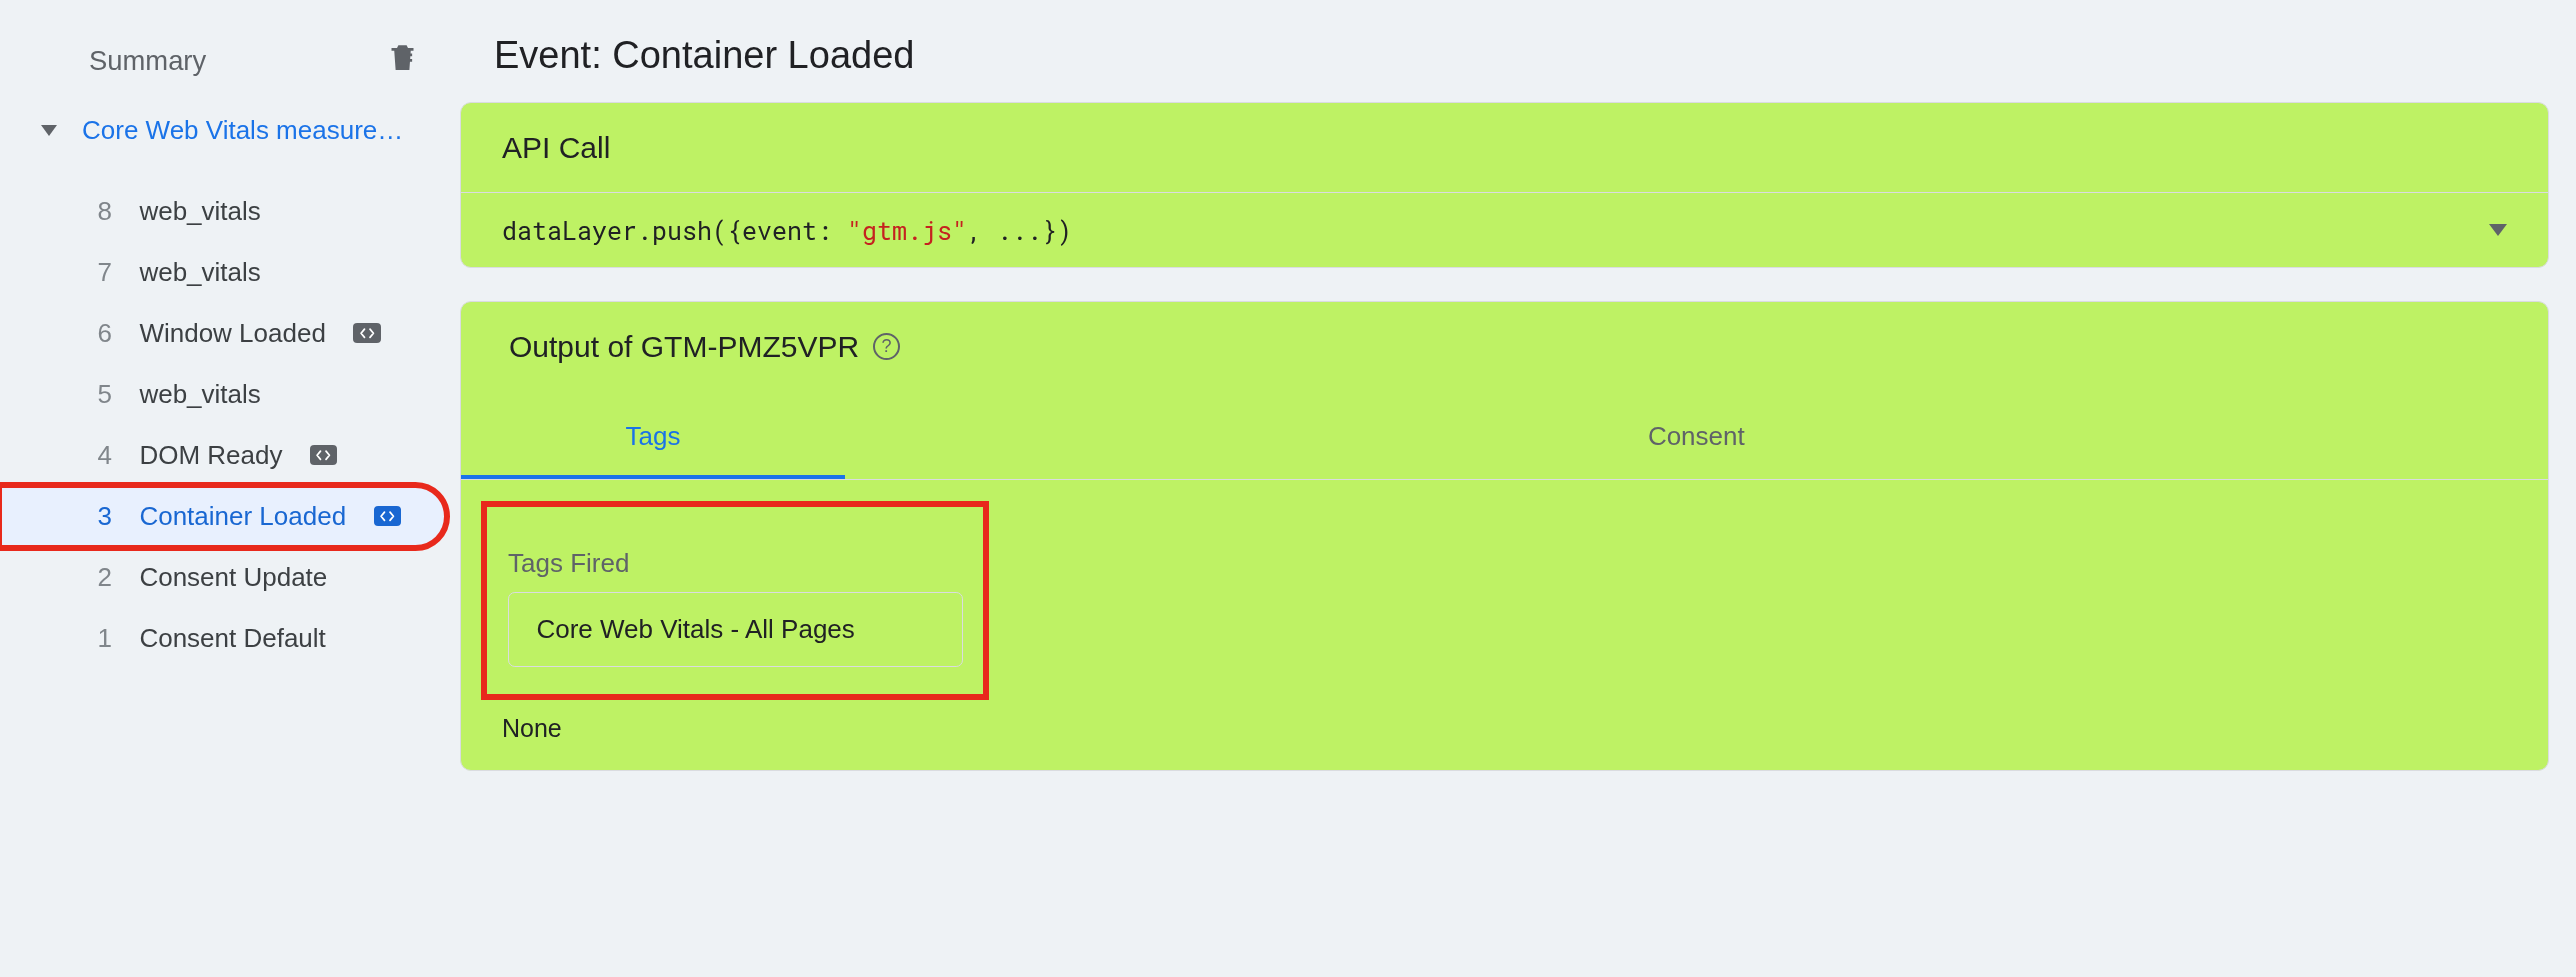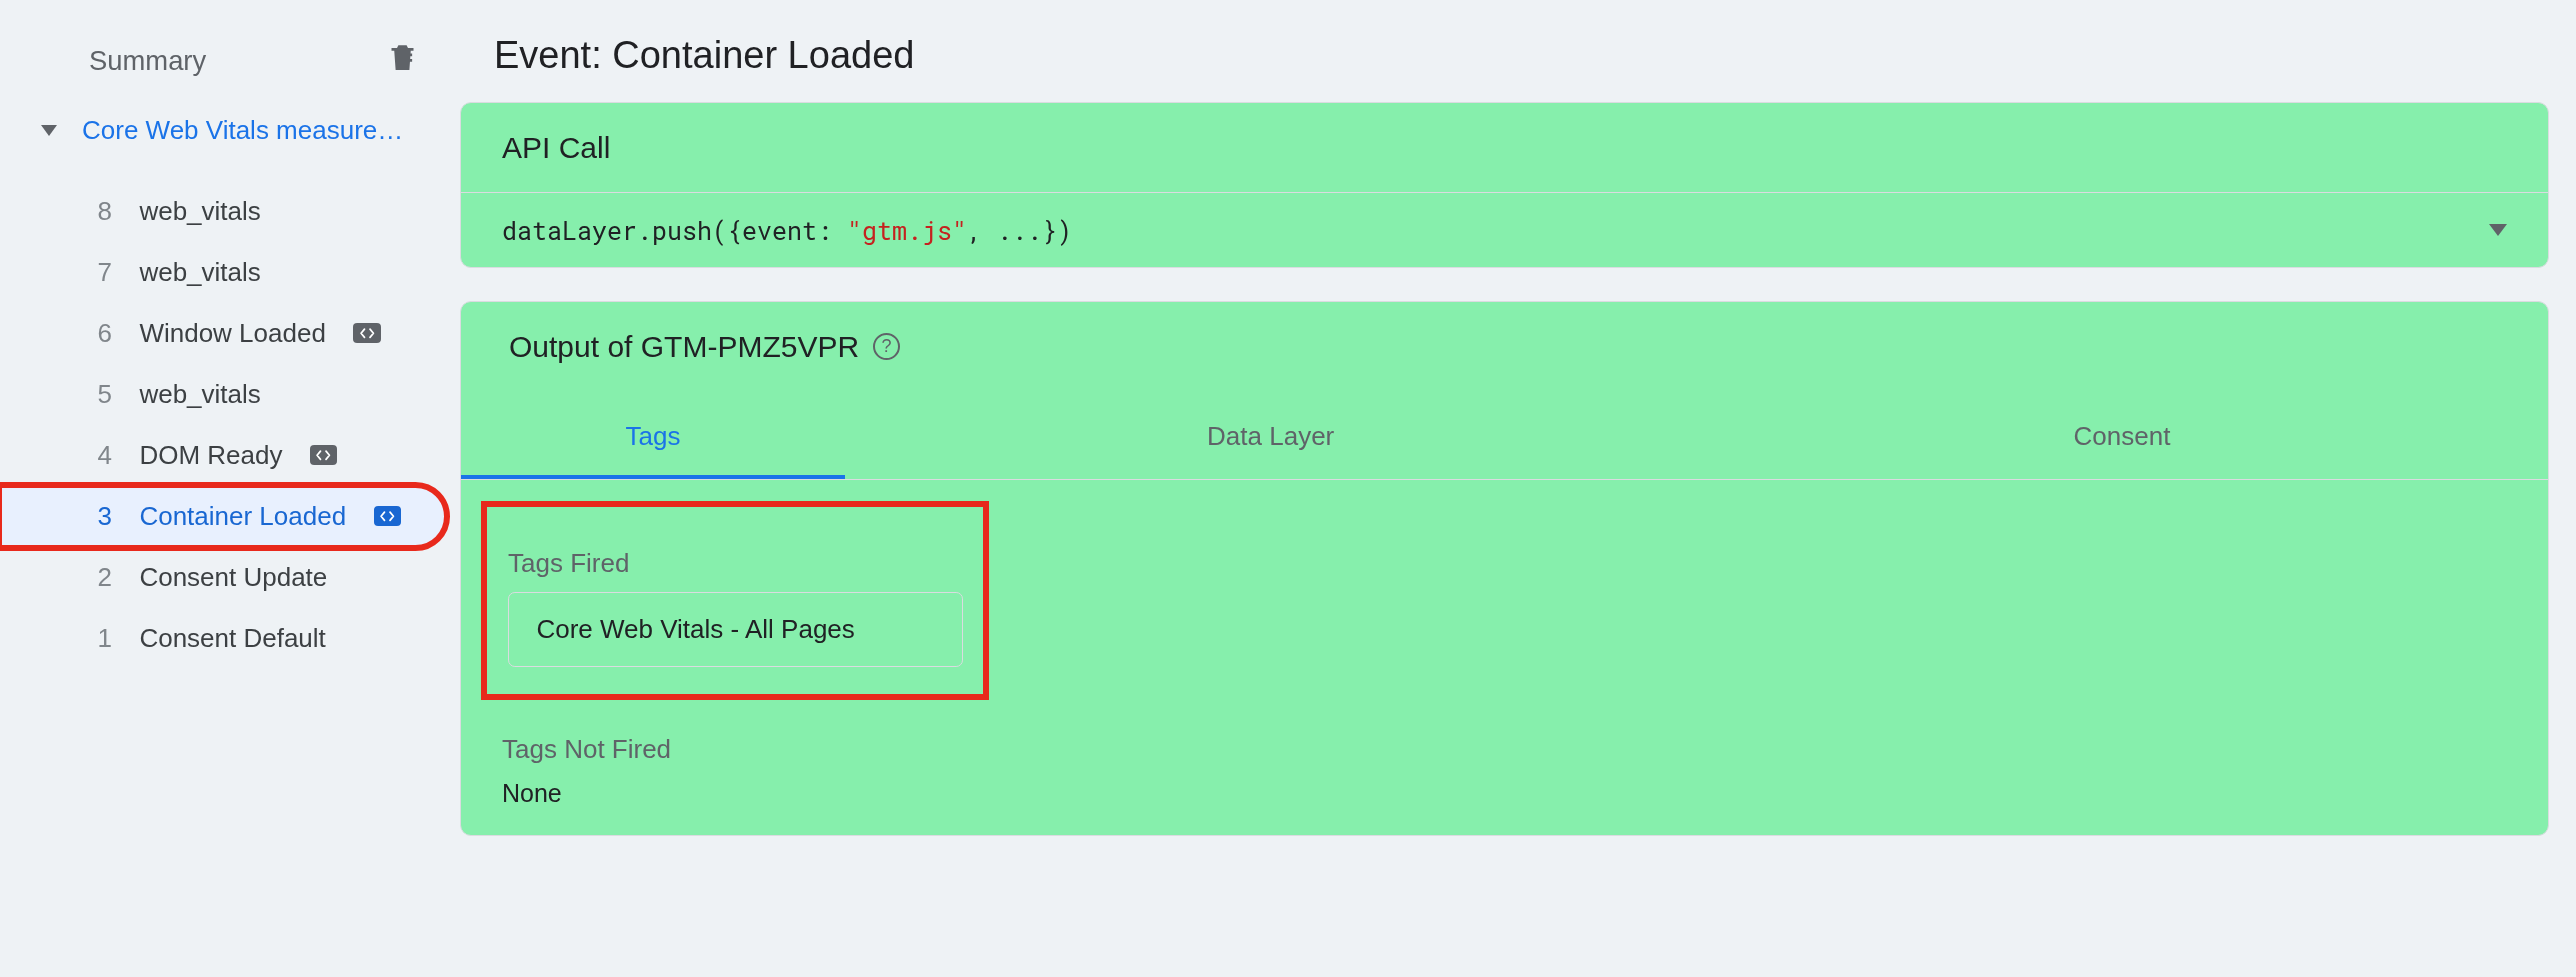--- a/index.html
+++ b/index.html
@@ -79,21 +79,21 @@
   
   .main { flex:1; padding: 27.4px 27.4px 27.4px 0; }
   .page-title {
     font-size: 38px;
     color:#202124;
     font-weight:400;
     padding: 6.9px 0 25px 34px;
   }
 
   .card {
-    background:#86efac;
+    background:#bef264;
     border:0.7px solid #dadce0;
     border-radius:11px;
     margin-bottom:33px;
     overflow:hidden;
   }
   .card-h {
     padding: 27.4px 41px;
     border-bottom:0.7px solid #dadce0;
     font-size:30px;
     color:#202124;
@@ -245,31 +245,29 @@
     </section>
 
     <section class="card">
       <div class="card-h" style="border-bottom:none;padding-left:48px;">
         <span>Output of GTM-PMZ5VPR</span>
         <span class="help-icon">?</span>
       </div>
 
       <div class="tabs" id="tabs">
           <div class="tab active">Tags</div>
-          <div class="tab">Data Layer</div>
           <div class="tab">Consent</div>
         </div>
 
       <div class="card-body">
         <div class="red-box">
           <div class="section-label">Tags Fired</div>
           <div class="tag-card">
             <div class="tc-h">Core Web Vitals - All Pages</div>
           </div>
         </div>
 
-        <div class="section-label" style="margin-top:34px;">Tags Not Fired</div>
         <div class="none-text">None</div>
       </div>
     </section>
   </main>
 </div>
 
 
 </body></html>

